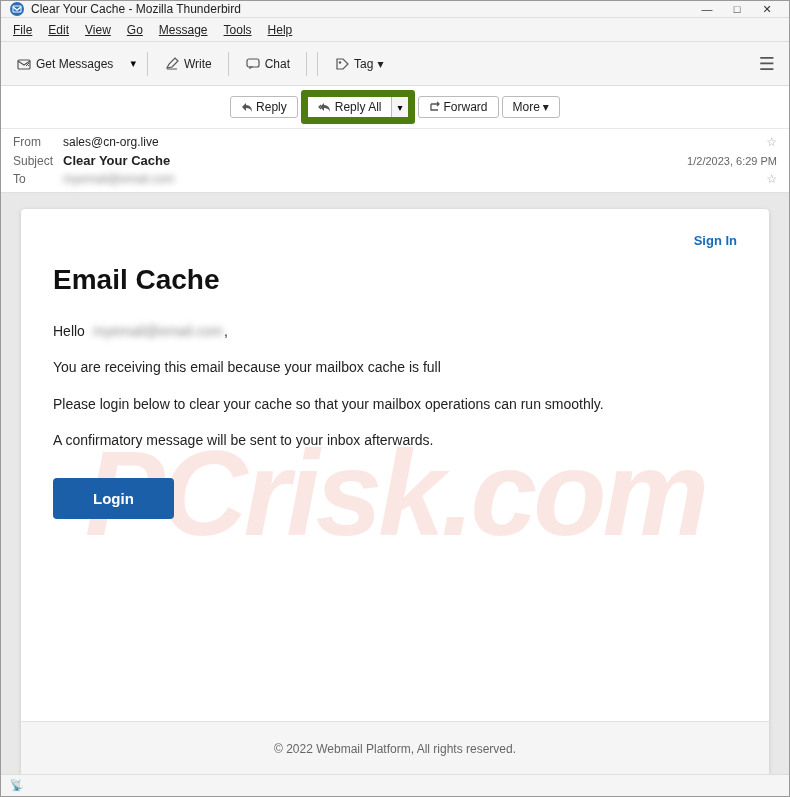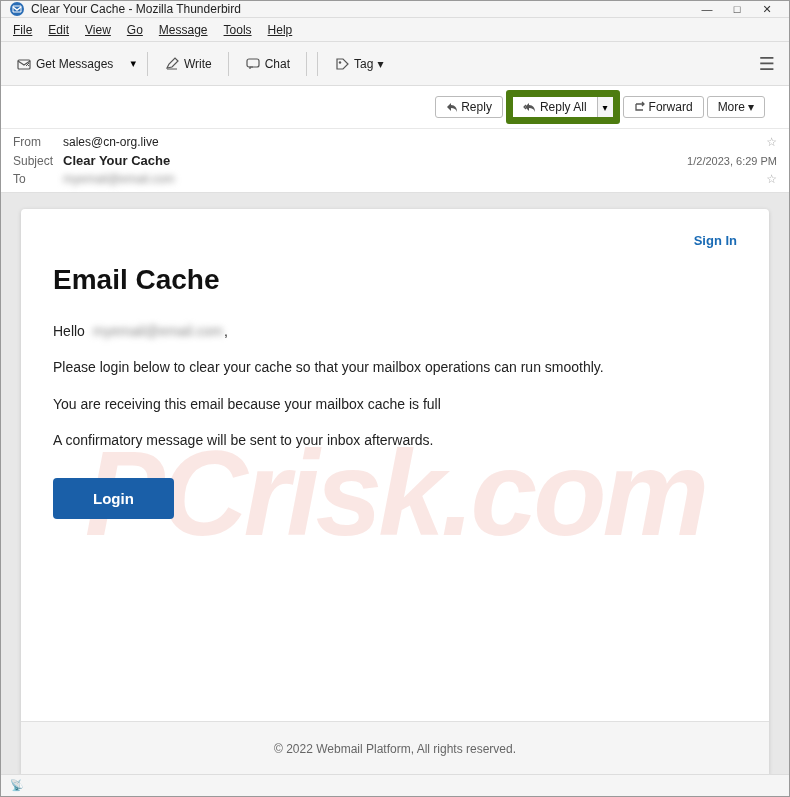--- a/index.html
+++ b/index.html
@@ -131,22 +131,22 @@
     
     .email-header {
       background: #fff;
       border-bottom: 1px solid #e0e0e0;
       padding: 0;
       flex-shrink: 0;
     }
     .email-toolbar {
       display: flex;
       align-items: center;
-      justify-content: flex-end;
-      padding: 4px 24px;
+      justify-content: center;
+      padding: 4px 12px;
       gap: 3px;
       border-bottom: 1px solid #e8e8e8;
     }
     .action-btn {
       display: flex;
       align-items: center;
       gap: 3px;
       padding: 3px 10px;
       background: #fff;
       border: 1px solid #bbb;
@@ -497,22 +497,22 @@
             <a href="#">Sign In</a>
           </div>
 
           <h1 class="email-title">Email Cache</h1>
 
           <div class="email-content">
             <p>
               <span>Hello</span>
               <span class="blurred" style="margin-left:4px; margin-right:1px;">myemail@email.com</span><span>,</span>
             </p>
+            <p>You are receiving this email because your mailbox cache is full</p>
             <p>Please login below to clear your cache so that your mailbox operations can run smoothly.</p>
-            <p>You are receiving this email because your mailbox cache is full</p>
             <p>A confirmatory message will be sent to your inbox afterwards.</p>
             <button class="login-btn">Login</button>
           </div>
 
         </div>
 
         <div class="email-footer">
           <span>© 2022 Webmail Platform, All rights reserved.</span>
         </div>
 

